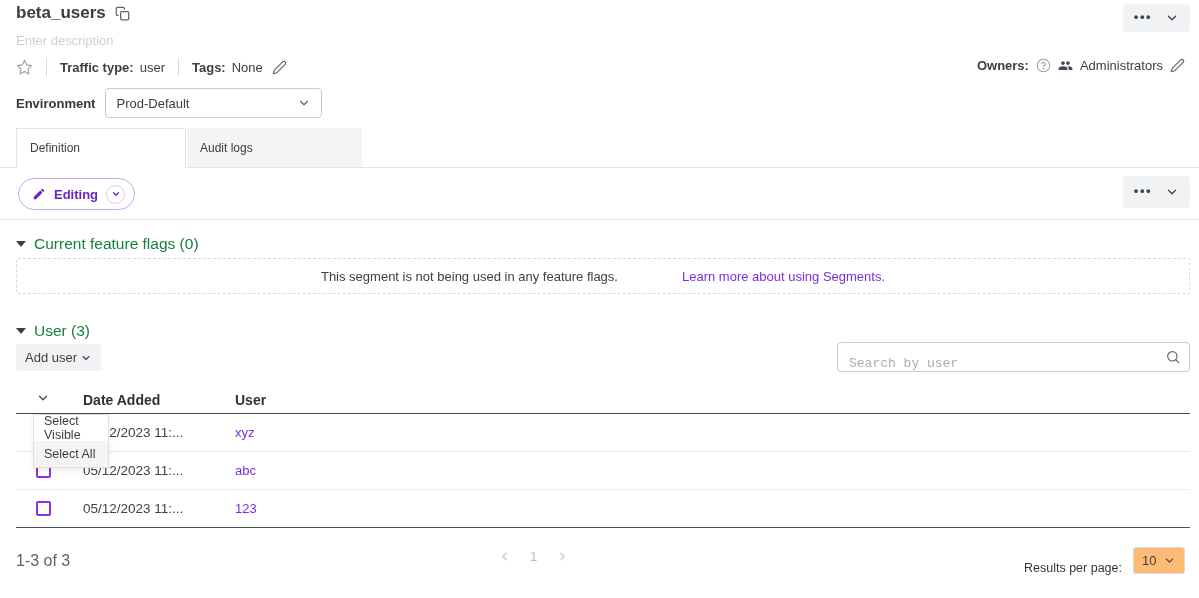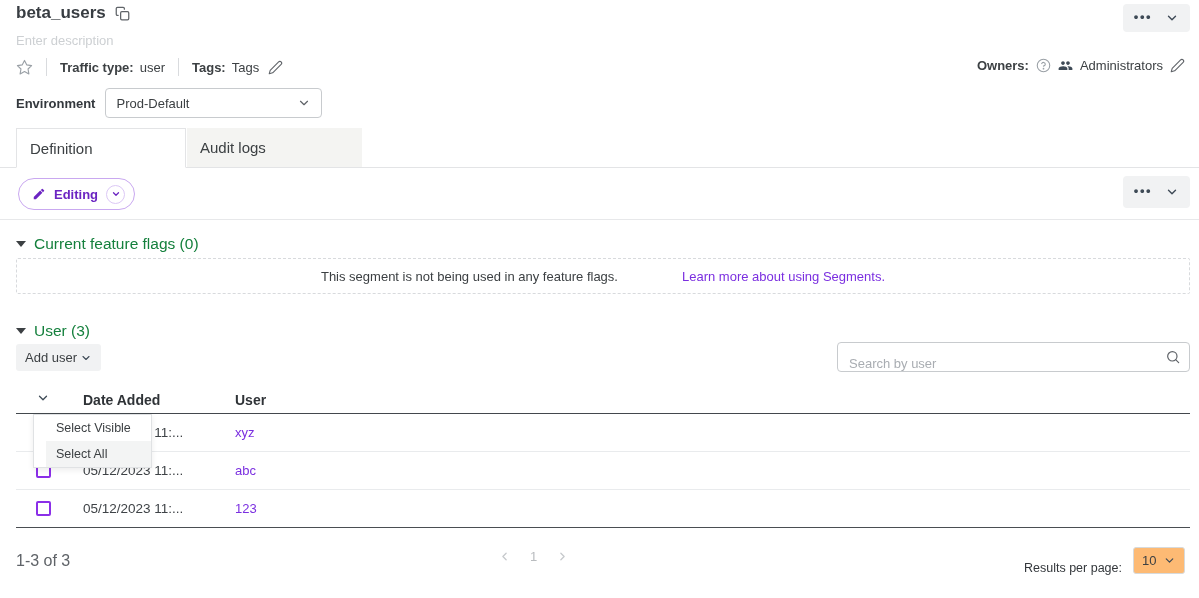--- a/index.html
+++ b/index.html
@@ -21,54 +21,54 @@
   .more-box.mid { right:9px; top:176px; height:32px; }
   .dots { font-size:13px; font-weight:700; letter-spacing:1.5px; color:#3e4a56; line-height:1; padding-bottom:4px; }
 
   
   .env-row { position:absolute; left:16px; top:88px; display:flex; align-items:center; }
   .env-label { font-size:13px; font-weight:700; color:#33383d; margin-right:10px; }
   .env-select { width:217px; height:30px; border:1px solid #c8cbce; border-radius:4px; background:#fff; display:flex; align-items:center; justify-content:space-between; padding:0 10px; font-size:13px; color:#3c4043; cursor:pointer; }
 
   
   .tabs-line { position:absolute; left:0; right:0; top:167px; height:1px; background:#e3e4e6; }
-  .tab { position:absolute; top:128px; height:39px; font-size:15px; color:#3c4043; display:flex; align-items:center; padding-left:13px; cursor:pointer; }
+  .tab { position:absolute; top:128px; height:39px; font-size:12px; color:#3c4043; display:flex; align-items:center; padding-left:13px; cursor:pointer; }
   .tab.active { left:16px; width:170px; height:40px; background:#fff; border:1px solid #e3e4e6; border-bottom:1px solid #fff; z-index:2; }
   .tab.inactive { left:187px; width:175px; background:#f4f4f2; }
 
   
   .editing-btn { position:absolute; left:18px; top:178px; height:32px; border:1px solid #c9a8f0; border-radius:16px; background:#fff; display:flex; align-items:center; gap:8px; padding:0 9px 0 13px; cursor:pointer; }
   .editing-label { font-size:13px; font-weight:700; color:#6b24c2; }
   .chev-circle { width:19px; height:19px; border:1px solid #dcc8f6; border-radius:50%; display:flex; align-items:center; justify-content:center; }
   .divider-full { position:absolute; left:0; right:0; top:219px; height:1px; background:#e7e8ea; }
 
   
   .section-head { position:absolute; display:flex; align-items:center; gap:8px; font-size:15.5px; color:#15803d; cursor:pointer; }
   .tri-down { width:0; height:0; border-left:5px solid transparent; border-right:5px solid transparent; border-top:6px solid #3c4043; }
   .empty-box { position:absolute; left:16px; top:258px; width:1174px; height:36px; border:1px dashed #d8dadd; border-radius:2px; display:flex; align-items:center; justify-content:center; font-size:13px; color:#3c4043; gap:20px; }
   .link { color:#7b2fe0; text-decoration:none; cursor:pointer;margin-left:44px; }
 
   .add-user-btn { position:absolute; left:16px; top:344px; height:27px; background:#f1f2f3; border-radius:3px; display:flex; align-items:center; gap:3px; padding:0 9px; font-size:13px; color:#3c4043; cursor:pointer; }
   .search-wrap { position:absolute; left:837px; top:342px; width:353px; height:30px; }
-  .search-input { width:100%; height:100%; border:1px solid #c8cbce; border-radius:4px; padding:12px 34px 0 11px; font-size:13px; color:#3c4043; font-family:Liberation Sans, sans-serif; outline:none; }
+  .search-input { width:100%; height:100%; border:1px solid #c8cbce; border-radius:4px; padding:12px 34px 0 11px; font-size:13px; color:#3c4043; font-family:Liberation Mono, monospace; outline:none; }
   .search-input::placeholder { color:#a9adb2; }
   .search-icon { position:absolute; right:9px; top:7px; }
 
   
   .table { position:absolute; left:16px; top:386px; width:1174px; }
   .thead { display:flex; align-items:center; height:28px; border-bottom:1px solid #43484d; font-size:14px; font-weight:700; color:#2f3337; }
   .col-check { width:67px; padding-left:20px; }
   .col-date { width:152px; }
   .trow { display:flex; align-items:center; height:38px; border-bottom:1px solid #e9ebed; font-size:13.5px; color:#3f4347; }
   .trow.last { border-bottom:1px solid #4a4e52; }
   .checkbox { width:15px; height:15px; border:2px solid #8b2fe8; border-radius:2px; background:#fff; cursor:pointer; }
   .user-link { font-size:13px; color:#7b2fe0; text-decoration:none; cursor:pointer; }
 
   
-  .select-menu { position:absolute; left:33px; top:414px; width:119px; background:#fff; border:1px solid #e0e2e4; box-shadow:0 2px 6px rgba(0,0,0,.08); z-index:5;padding-left:12px; }
+  .select-menu { position:absolute; left:33px; top:414px; width:76px; background:#fff; border:1px solid #e0e2e4; box-shadow:0 2px 6px rgba(0,0,0,.08); z-index:5; }
   .select-menu-item { height:26px; display:flex; align-items:center; padding-left:10px; font-size:12.5px; color:#3c4043; cursor:pointer; }
   .select-menu-item.alt { background:#f3f4f4; }
 
   
   .range-text { position:absolute; left:16px; top:552px; font-size:16px; color:#5f6368; }
   .pagination { position:absolute; left:498px; top:549px; display:flex; align-items:center; gap:19px; }
   .page-num { font-size:13px; color:#b9bcbf; }
   .pg-btn { cursor:pointer; display:flex; align-items:center; }
   .rpp { position:absolute; right:14px; top:545px; display:flex; align-items:center; gap:11px; }
   .rpp-label { font-size:12.5px; color:#33373b;margin-top:16px; }
@@ -106,21 +106,21 @@
     <span class="icon">
       <svg width="17" height="17" viewBox="0 0 24 24" fill="none" stroke="#9aa0a6" stroke-width="1.6" stroke-linejoin="round">
           <path d="M12 2l3.09 6.26L22 9.27l-5 4.87 1.18 6.88L12 17.77l-6.18 3.25L7 14.14 2 9.27l6.91-1.01L12 2z"></path>
         </svg>
     </span>
     <span class="vdiv"></span>
     <b>Traffic type:</b>
     <span class="gap6">user</span>
     <span class="vdiv"></span>
     <b>Tags:</b>
-    <span class="gap6">Tags</span>
+    <span class="gap6">None</span>
     <span class="icon" style="margin-left:9px">
       <svg width="15" height="15" viewBox="0 0 24 24" fill="none" stroke="#5f6368" stroke-width="1.7" stroke-linecap="round" stroke-linejoin="round">
           <path d="M17 3a2.828 2.828 0 1 1 4 4L7.5 20.5 2 22l1.5-5.5L17 3z"></path>
         </svg>
     </span>
   </div>
 
   <div class="owners-row">
     <b>Owners:</b>
     <span class="icon">

